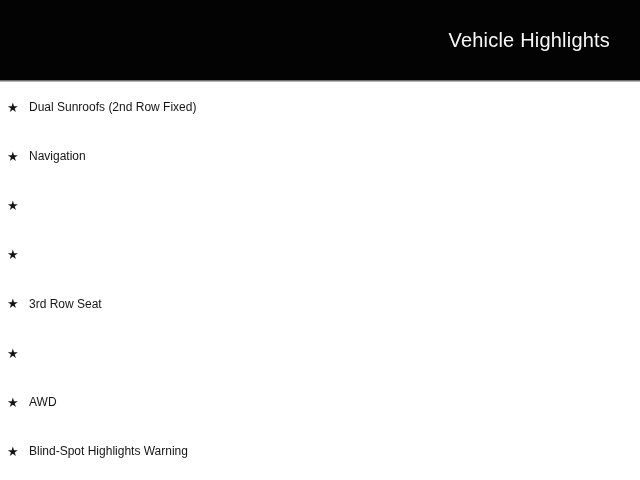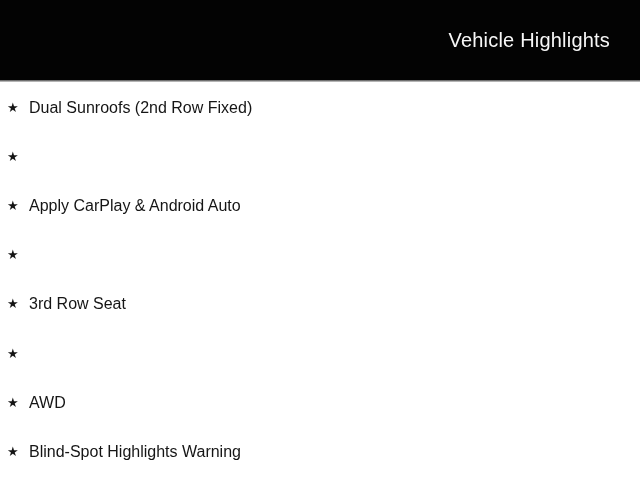--- a/index.html
+++ b/index.html
@@ -52,21 +52,21 @@
   }
   .star {
     width: 22px;
     flex: 0 0 22px;
     font-size: 13px;
     line-height: 1;
     color: #141414;
     text-align: left;
   }
   .item-label {
-    font-size: 16px;
+    font-size: 12px;
     color: #151515;
     line-height: 1.2;
     white-space: nowrap;
   }
 </style>
 </head>
 <body>
 
 <div class="page">
 
@@ -75,24 +75,24 @@
   </div>
   <div class="header-divider"></div>
 
   <ul class="highlight-list">
     <li class="highlight-item">
       <span class="star">★</span>
       <span class="item-label">Dual Sunroofs (2nd Row Fixed)</span>
     </li>
     <li class="highlight-item">
       <span class="star">★</span>
+      <span class="item-label">Navigation</span>
     </li>
     <li class="highlight-item">
       <span class="star">★</span>
-      <span class="item-label">Apply CarPlay &amp; Android Auto</span>
     </li>
     <li class="highlight-item">
       <span class="star">★</span>
     </li>
     <li class="highlight-item">
       <span class="star">★</span>
       <span class="item-label">3rd Row Seat</span>
     </li>
     <li class="highlight-item">
       <span class="star">★</span>

